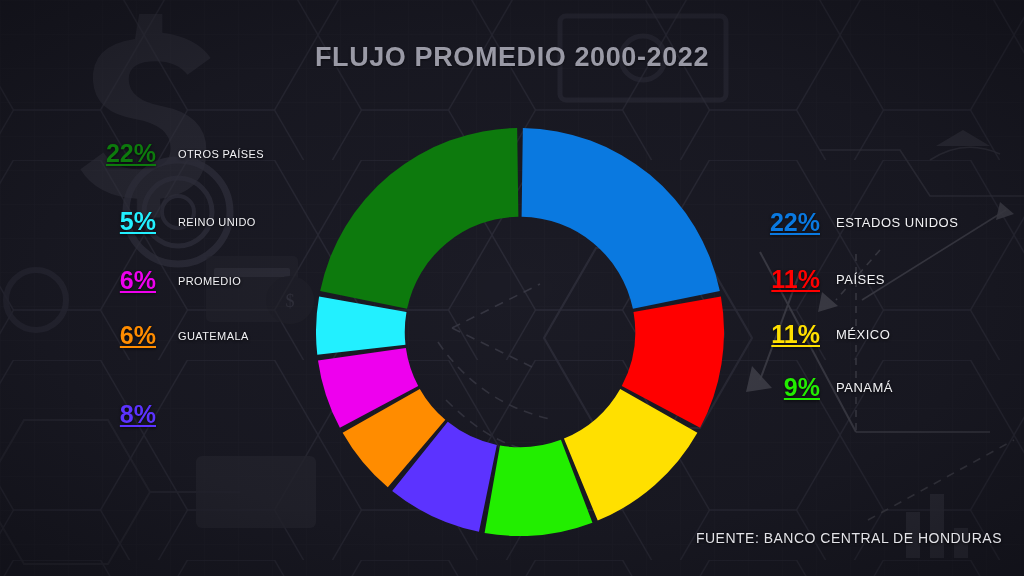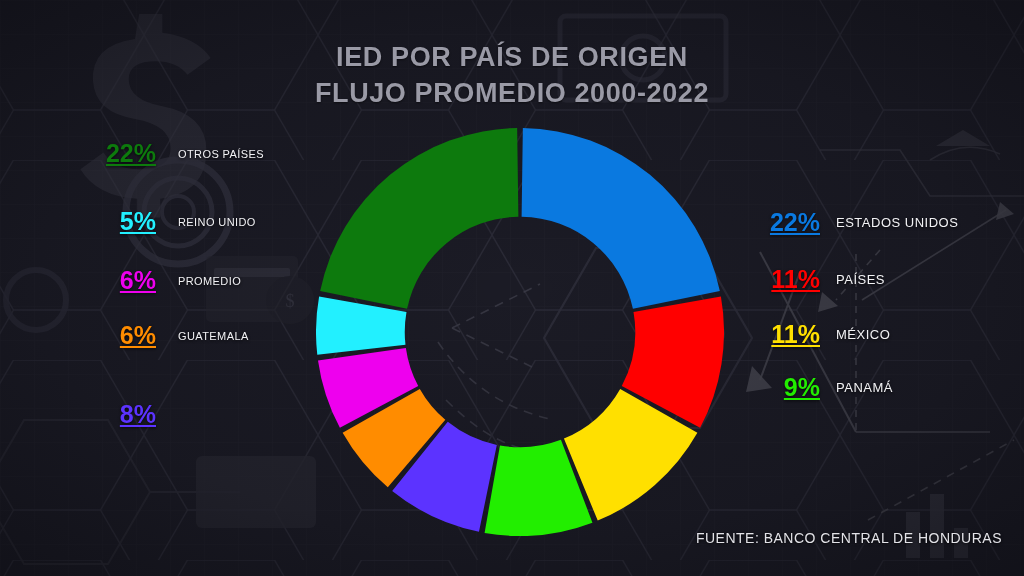--- a/index.html
+++ b/index.html
@@ -230,21 +230,20 @@
   </g>
   <g fill="#282832" opacity="0.8">
     <rect x="196" y="456" width="120" height="72" rx="6"></rect>
   </g>
 </svg>
 <div id="bg-vignette"></div>
 
 <div id="content">
 
   <div id="title-block">
-    <div class="tline" style="color: rgb(154, 154, 166);">IED POR PAÍS DE ORIGEN</div>
     <div class="tline" style="color: rgb(154, 154, 166);">FLUJO PROMEDIO 2000-2022</div>
   </div>
 
   <div id="donut-wrap">
     <svg viewBox="0 0 408 408">
       <g id="donut-slices">
           <path d="M 206.84828478918564 0.019885102101937946 A 204 204 0 0 1 403.8333509182662 162.98010408622324 L 316.9058432688204 180.82375880871612 A 115.25999999999999 115.25999999999999 0 0 0 205.6092809058899 88.7512350826876 Z" fill="#0a79e0"></path>
           <path d="M 404.9007816144904 168.57577175594622 A 204 204 0 0 1 384.1213089432211 299.7721988083218 L 305.7685395529199 258.1112923267018 A 115.25999999999999 115.25999999999999 0 0 0 317.5089416121871 183.9853110421096 Z" fill="#ff0000"></path>
           <path d="M 381.37696561906466 304.76414078318317 A 204 204 0 0 1 281.73835677545594 392.6073908569119 L 247.9221715781326 310.56317583415523 A 115.25999999999999 115.25999999999999 0 0 0 304.21798557477155 260.93173954249846 Z" fill="#ffe000"></path>
           <path d="M 276.4418203312599 394.704437984787 A 204 204 0 0 1 168.57577175594622 404.9007816144904 L 183.98531104210963 317.5089416121871 A 115.25999999999999 115.25999999999999 0 0 0 244.92962848716184 311.74800746140465 Z" fill="#22ee00"></path>

